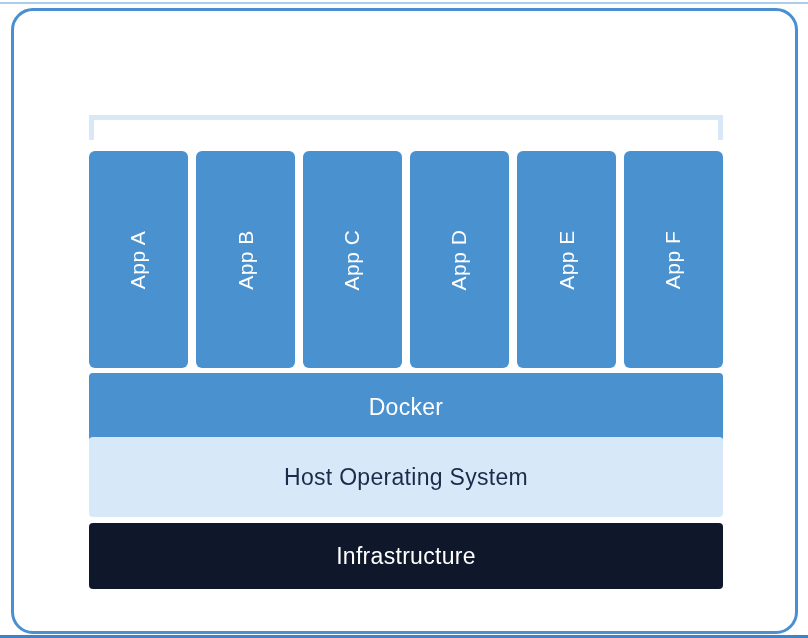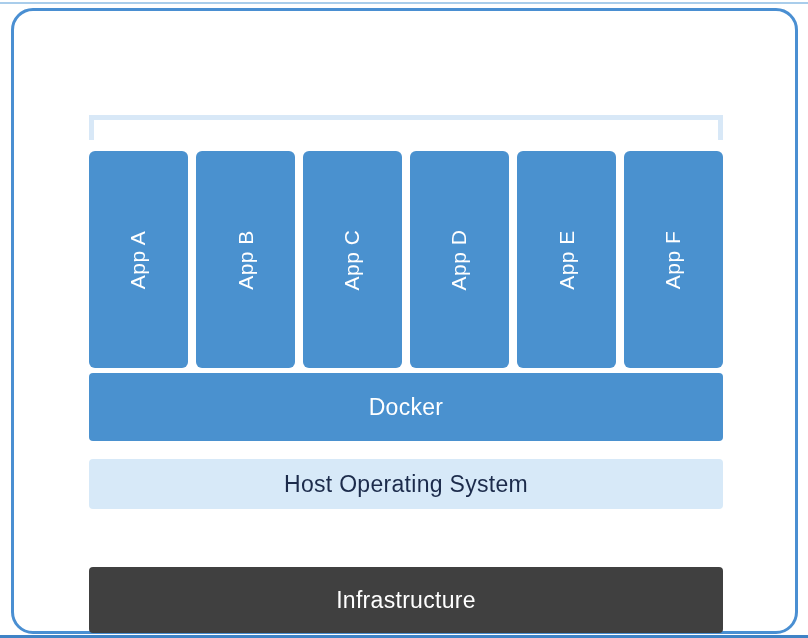--- a/index.html
+++ b/index.html
@@ -89,29 +89,28 @@
     justify-content: center;
     font-size: 23px;
     letter-spacing: 0.3px;
   }
   .layer-docker {
     top: 373px; height: 68px;
     background: #4a91cf;
     color: #ffffff;
   }
   .layer-host {
-    top: 459px; height: 50px;
+    top: 437px; height: 80px;
     background: #d7e9f8;
     color: #1c2b4b;
   }
   .layer-infra {
     top: 523px; height: 66px;
-    background: #404040;
+    background: #0f172a;
     color: #ffffff;
-    margin-top: 44px;
   }
 </style>
 </head>
 <body>
 
 <div class="stage">
 
   <div class="top-edge-line"></div>
 
   <div class="frame"></div>

